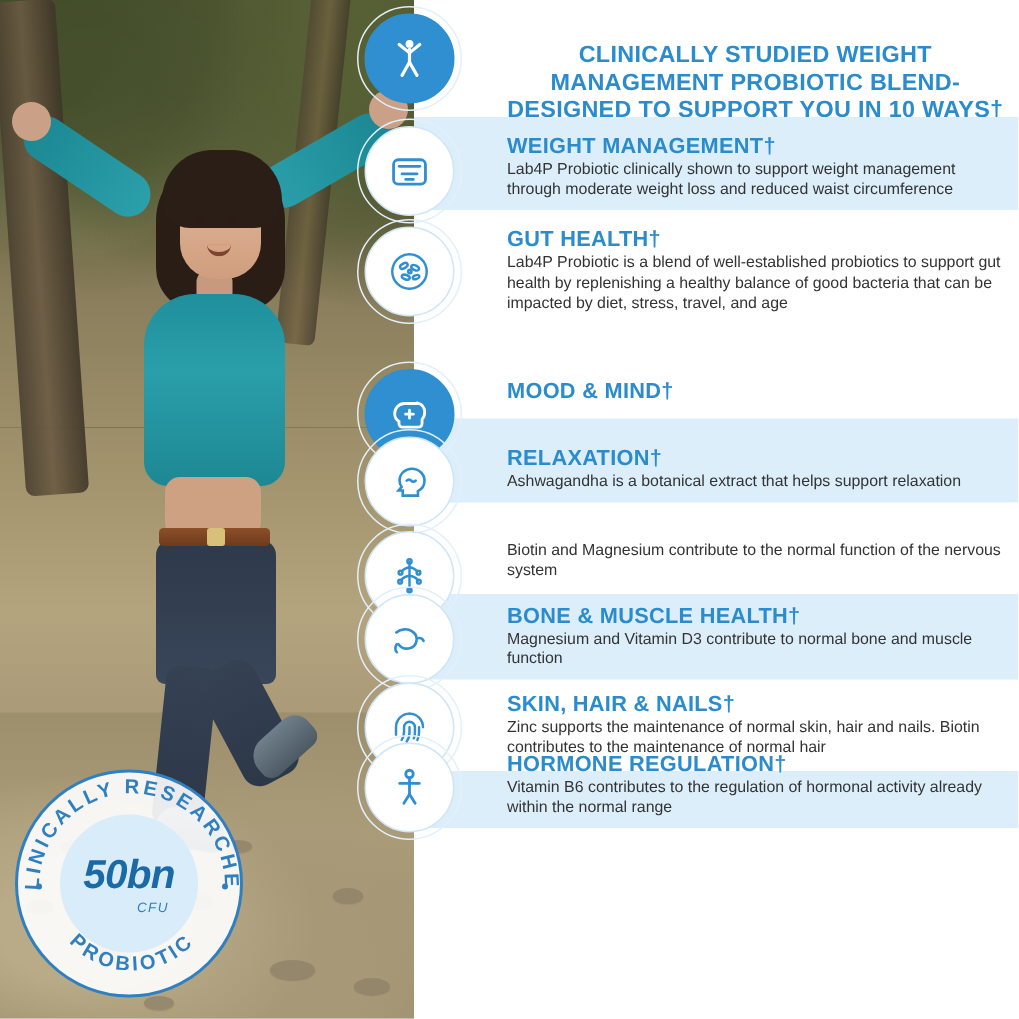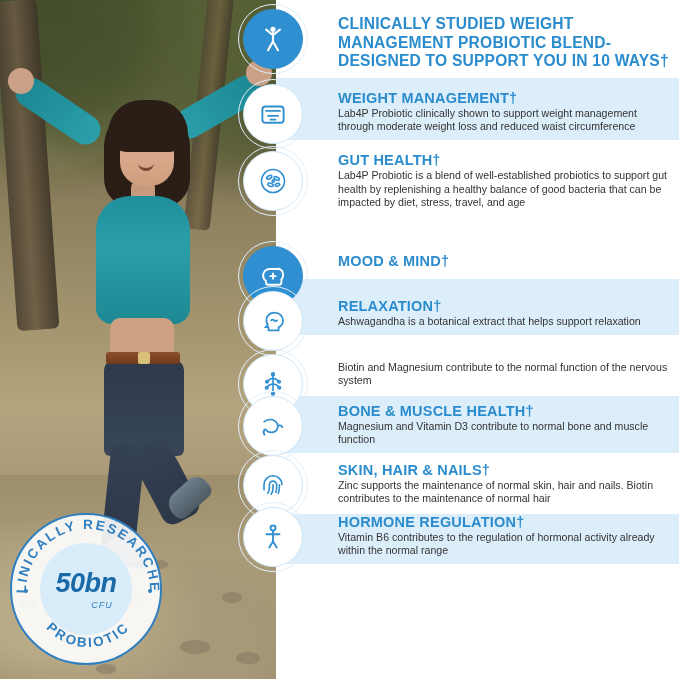--- a/index.html
+++ b/index.html
@@ -199,22 +199,23 @@
     letter-spacing: .2px;
     margin-bottom: 1px;
   }
   .p {
     font-size: 10.6px;
     line-height: 13.2px;
     color: #333333;
   }
   .hero {
     position: relative;
-    padding: 15px 10px 14px 62px;
+    padding: 28px 10px 14px 62px;
     background: #ffffff;
+    text-align: center;
   }
   .hero .t {
     font-size: 15.6px; font-weight: bold; color: #2b8ccd;
     line-height: 18.5px; letter-spacing: .2px;
   }
   .sep { height: 2px; background: #ffffff; }
 </style>
 </head>
 <body>
 
@@ -422,21 +423,21 @@
             <path d="M12 11.9v2.6c0 1.9-.5 3.6-1.5 5"></path>
             <path d="M17.1 11.8v2.6c0 1.6-.3 3-.9 4.3"></path>
           </svg>
         </div>
         <div class="h">SKIN, HAIR &amp; NAILS†</div>
         <div class="p">Zinc supports the maintenance of normal skin, hair and nails. Biotin contributes to the maintenance of normal hair</div>
       </div>
     </div>
     <div class="sep"></div>
 
-    <div class="row shade" style="height:50px;">
+    <div class="row shade" style="height:38px;">
       <div class="bar"></div>
       <div class="txt">
         <div class="ic-wrap" style="top:0px;">
           <div class="halo"></div>
           <svg viewBox="0 0 24 24" fill="none" stroke="#2f8fd0" stroke-width="1.5" stroke-linecap="round">
             <circle cx="12" cy="4.8" r="2"></circle>
             <path d="M12 7.4v8.2"></path>
             <path d="M6.8 9.8h10.4"></path>
             <path d="M12 15.6 L9 20.4"></path>
             <path d="M12 15.6 L15 20.4"></path>

